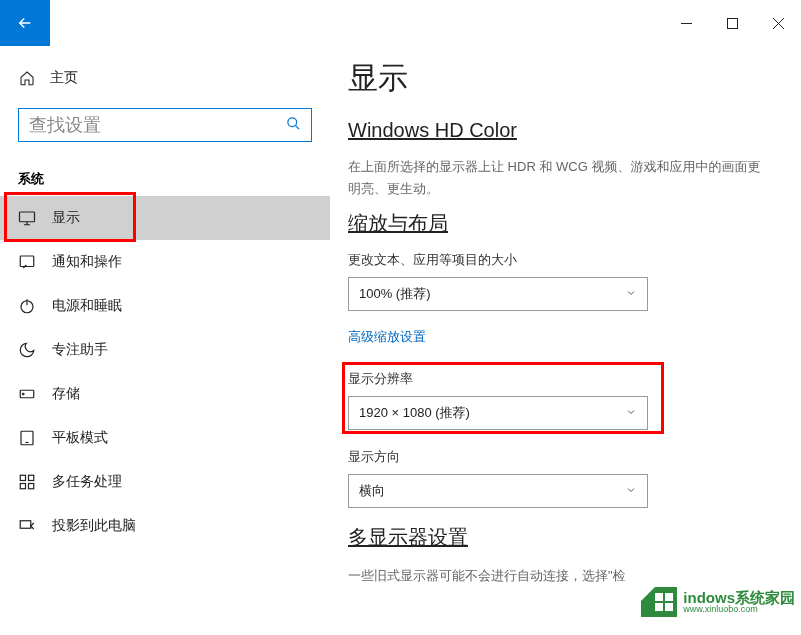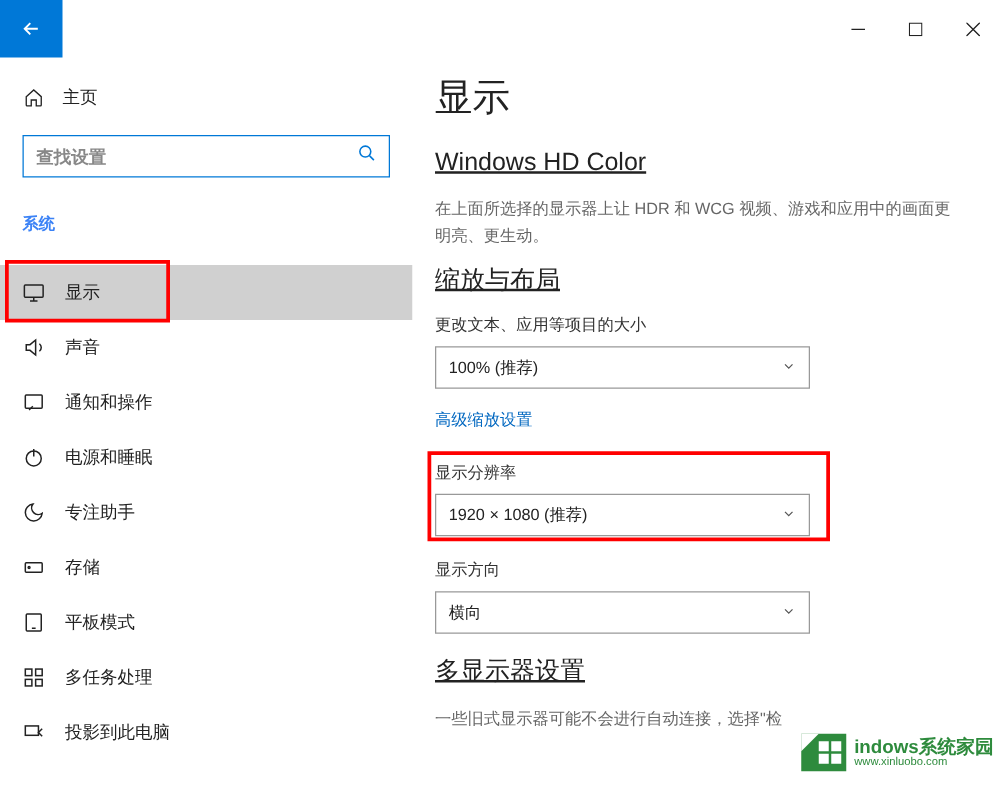--- a/index.html
+++ b/index.html
@@ -11,25 +11,25 @@
 .titlebar-spacer { flex: 1; }
 .win-btn { width: 46px; display: flex; align-items: center; justify-content: center; color: #222; }
 .win-btn svg { width: 11px; height: 11px; }
 
 .app-body { display: flex; height: calc(100% - 46px); }
 
 .sidebar { width: 330px; padding: 12px 0 0 0; overflow-y: auto; }
 .home-link { display: flex; align-items: center; height: 40px; padding: 0 18px; font-size: 14px; color: #222; gap: 14px; }
 .search-wrap { padding: 10px 18px 14px; }
 .search-box { border: 1px solid #0078d7; height: 34px; display: flex; align-items: center; padding: 0 10px; }
-.search-input { flex: 1; border: none; outline: none; font-size: 14px; background: transparent; color: #333; font-weight: bold; }
+.search-input { flex: 1; border: none; outline: none; font-size: 18px; background: transparent; color: #333; }
 .search-input::placeholder { color: #888; }
 .search-icon { color: #0078d7; }
 
-.category-label { padding: 14px 18px 24px; font-size: 13px; font-weight: 600; color: #3b82f6; }
+.category-label { padding: 14px 18px 8px; font-size: 13px; font-weight: 600; color: #000000; }
 .nav-item { display: flex; align-items: center; height: 44px; padding: 0 18px; gap: 16px; font-size: 14px; color: #222; cursor: pointer; position: relative; }
 .nav-item.sel { background: #d0d0d0; }
 .nav-icon { width: 18px; height: 18px; display: flex; align-items: center; justify-content: center; color: #222; }
 
 .highlight-box { border: 3px solid #ff0000; position: absolute; pointer-events: none; }
 
 .main { flex: 1; padding: 12px 28px 0 18px; overflow-y: auto; color: #222; }
 .page-h1 { font-size: 30px; font-weight: 400; margin-bottom: 20px; }
 .sect-h2 { font-size: 20px; font-weight: 400; margin-bottom: 14px; margin-top: 10px; text-decoration: underline; }
 .desc { font-size: 13px; color: #666; line-height: 1.7; margin-bottom: 8px; }
@@ -106,28 +106,20 @@
             <svg width="18" height="18" viewBox="0 0 24 24" fill="none" stroke="currentColor" stroke-width="1.6">
               <rect x="2" y="4" width="20" height="13" rx="1"></rect>
               <path d="M8 21h8M12 17v4"></path>
             </svg>
           </span>
         <span>显示</span>
       </div>
       <div class="highlight-box" style="left:4px; top:-4px; width:132px; height:50px;"></div>
     </div>
 
-    <div class="nav-item">
-      <span class="nav-icon">
-          <svg width="18" height="18" viewBox="0 0 24 24" fill="none" stroke="currentColor" stroke-width="1.6">
-            <path d="M4 9v6h4l6 5V4L8 9H4zM18 8a5 5 0 010 8"></path>
-          </svg>
-        </span>
-      <span>声音</span>
-    </div>
 
     <div class="nav-item">
       <span class="nav-icon">
           <svg width="18" height="18" viewBox="0 0 24 24" fill="none" stroke="currentColor" stroke-width="1.6">
             <rect x="3" y="4" width="18" height="14" rx="1"></rect>
             <path d="M7 20l4-4"></path>
           </svg>
         </span>
       <span>通知和操作</span>
     </div>

